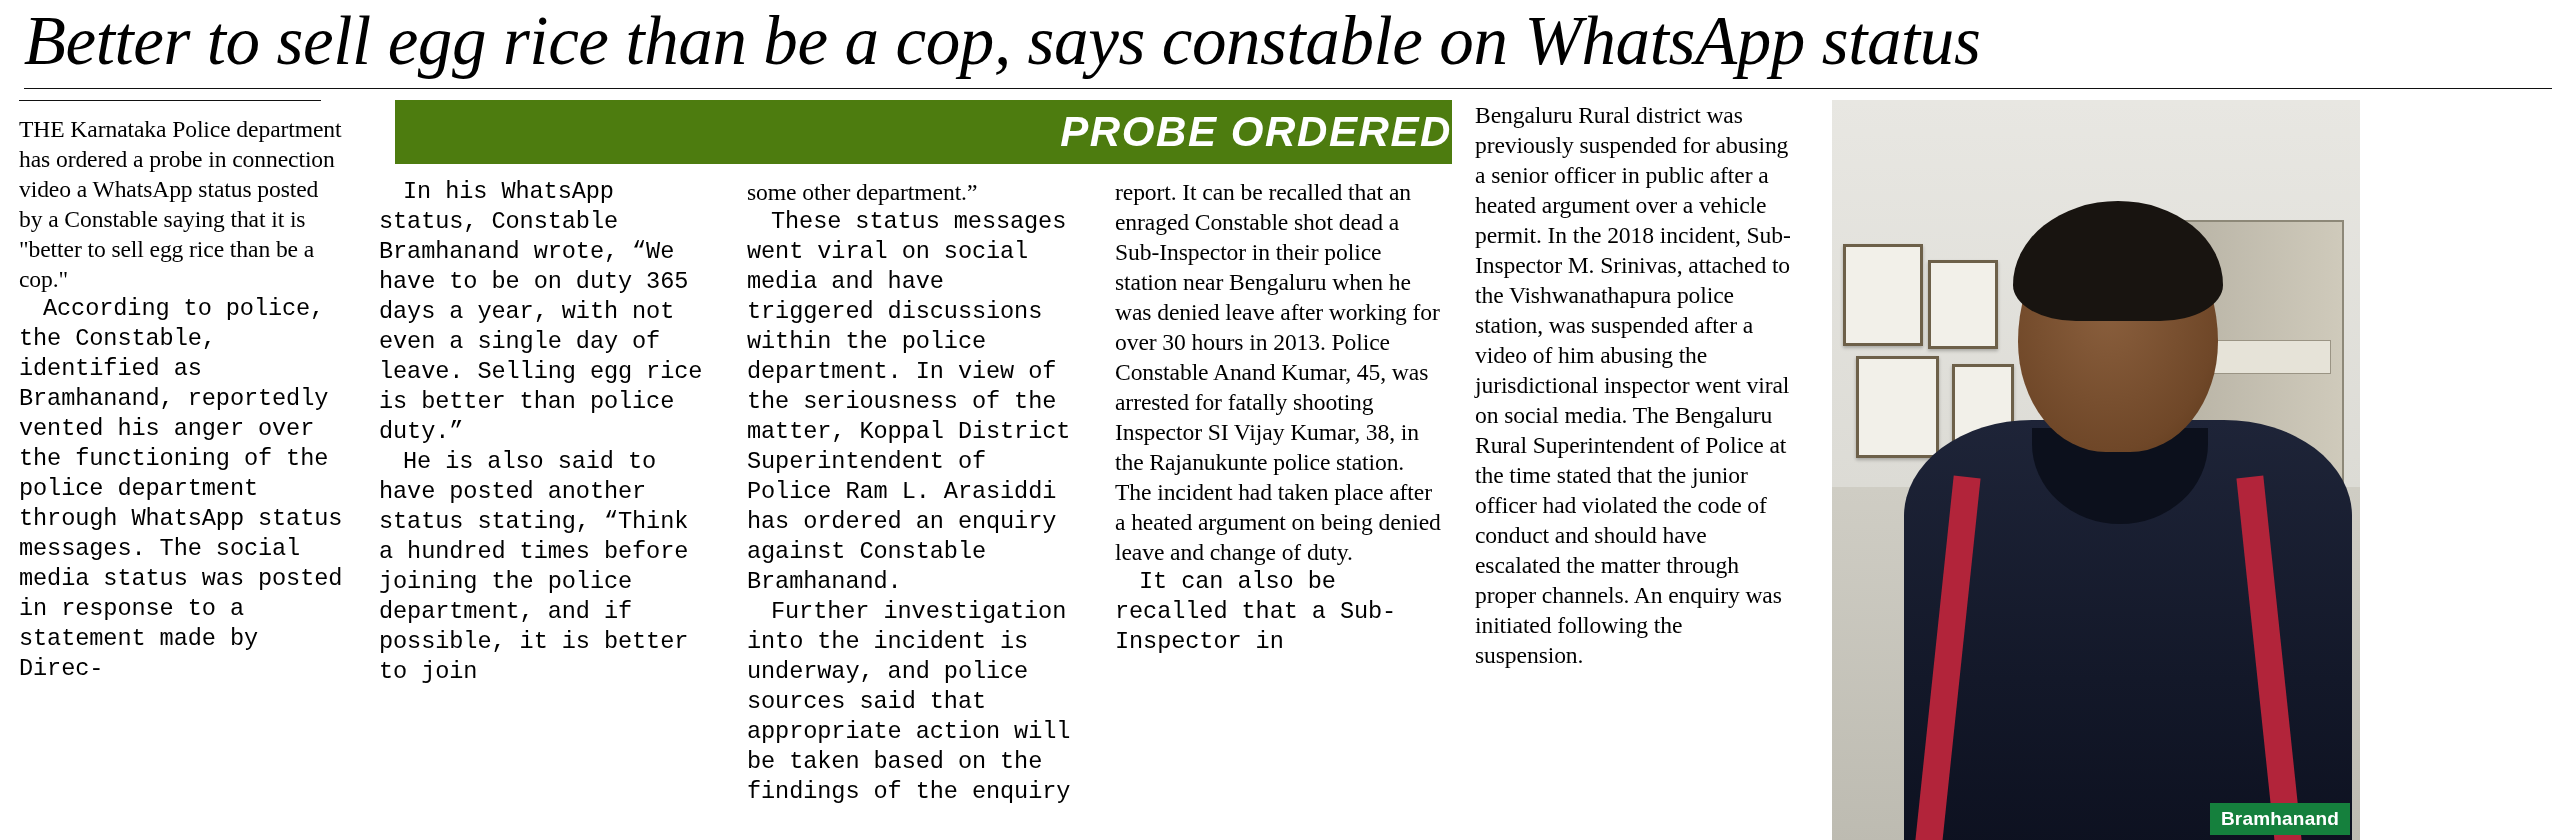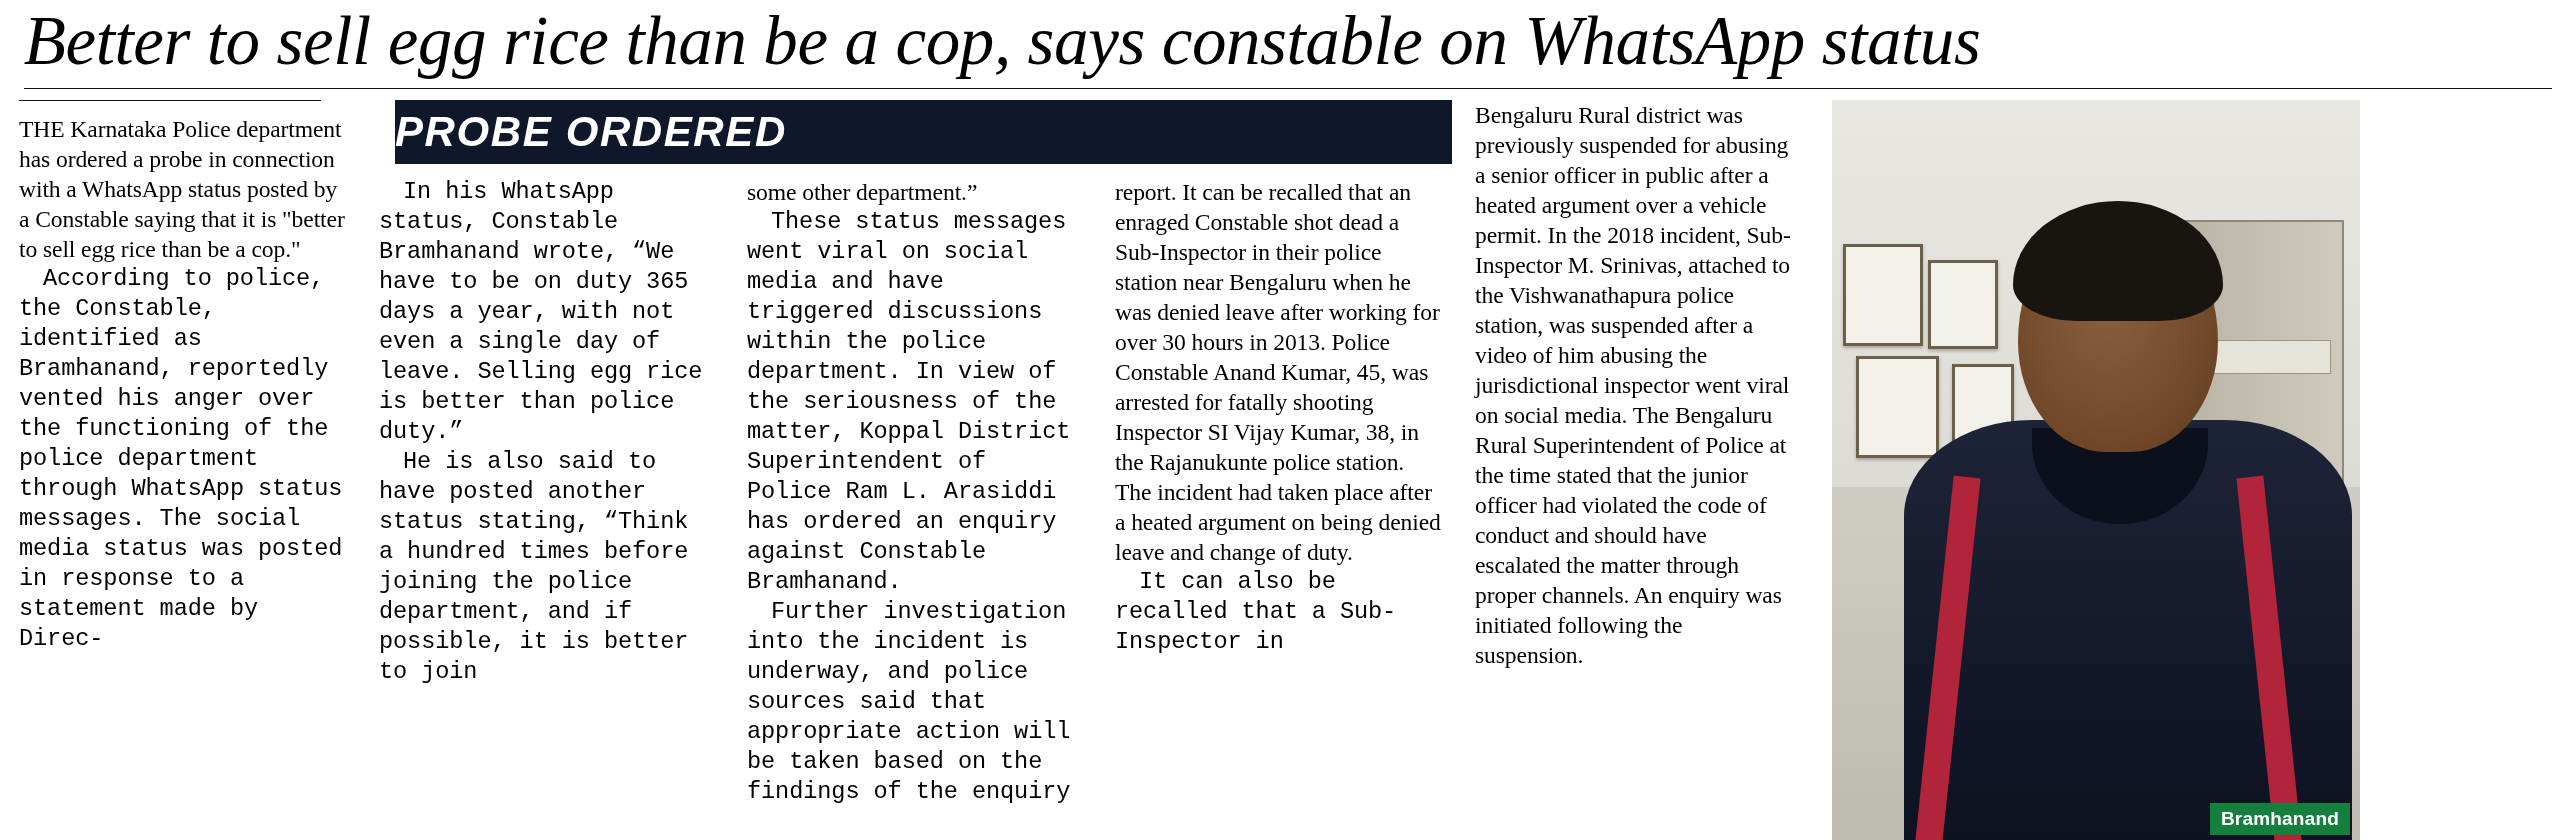--- a/index.html
+++ b/index.html
@@ -80,24 +80,24 @@
   }
   .col.c1 .body-start { margin-top: 0; }
 
   
   .banner {
     position: absolute;
     left: 376px;
     top: 0px;
     width: 1057px;
     height: 64px;
-    background: #0f172a;
+    background: #4d7c0f;
     display: flex;
     align-items: center;
-    justify-content: flex-start;
+    justify-content: flex-end;
   }
   .banner-text {
     color: #ffffff;
     font-family: "Liberation Sans", sans-serif;
     font-weight: bold;
     font-size: 42px;
     letter-spacing: 1.6px;
     font-style: italic;
     text-transform: uppercase;
   }
@@ -208,21 +208,21 @@
   <hr class="rule">
 
   <div class="body-area">
 
     <div class="banner">
       <span class="banner-text">Probe Ordered</span>
     </div>
 
     <div class="col c1">
       <hr class="dateline-rule">
-      <p class="body-start">THE Karnataka Police department has ordered a probe in connection with a WhatsApp status posted by a Constable saying that it is "better to sell egg rice than be a cop."</p>
+      <p class="body-start">THE Karnataka Police department has ordered a probe in connection video a WhatsApp status posted by a Constable saying that it is "better to sell egg rice than be a cop."</p>
       <p class="indent">According to police, the Constable, identified as Bramhanand, reportedly vented his anger over the functioning of the police department through WhatsApp status messages. The social media status was posted in response to a statement made by Direc-</p>
     </div>
 
     <div class="col c2">
       <div class="spacer-banner"></div>
       <p class="indent">In his WhatsApp status, Constable Bramhanand wrote, “We have to be on duty 365 days a year, with not even a single day of leave. Selling egg rice is better than police duty.”</p>
       <p class="indent">He is also said to have posted another status stating, “Think a hundred times before joining the police department, and if possible, it is better to join</p>
     </div>
 
     <div class="col c3">

